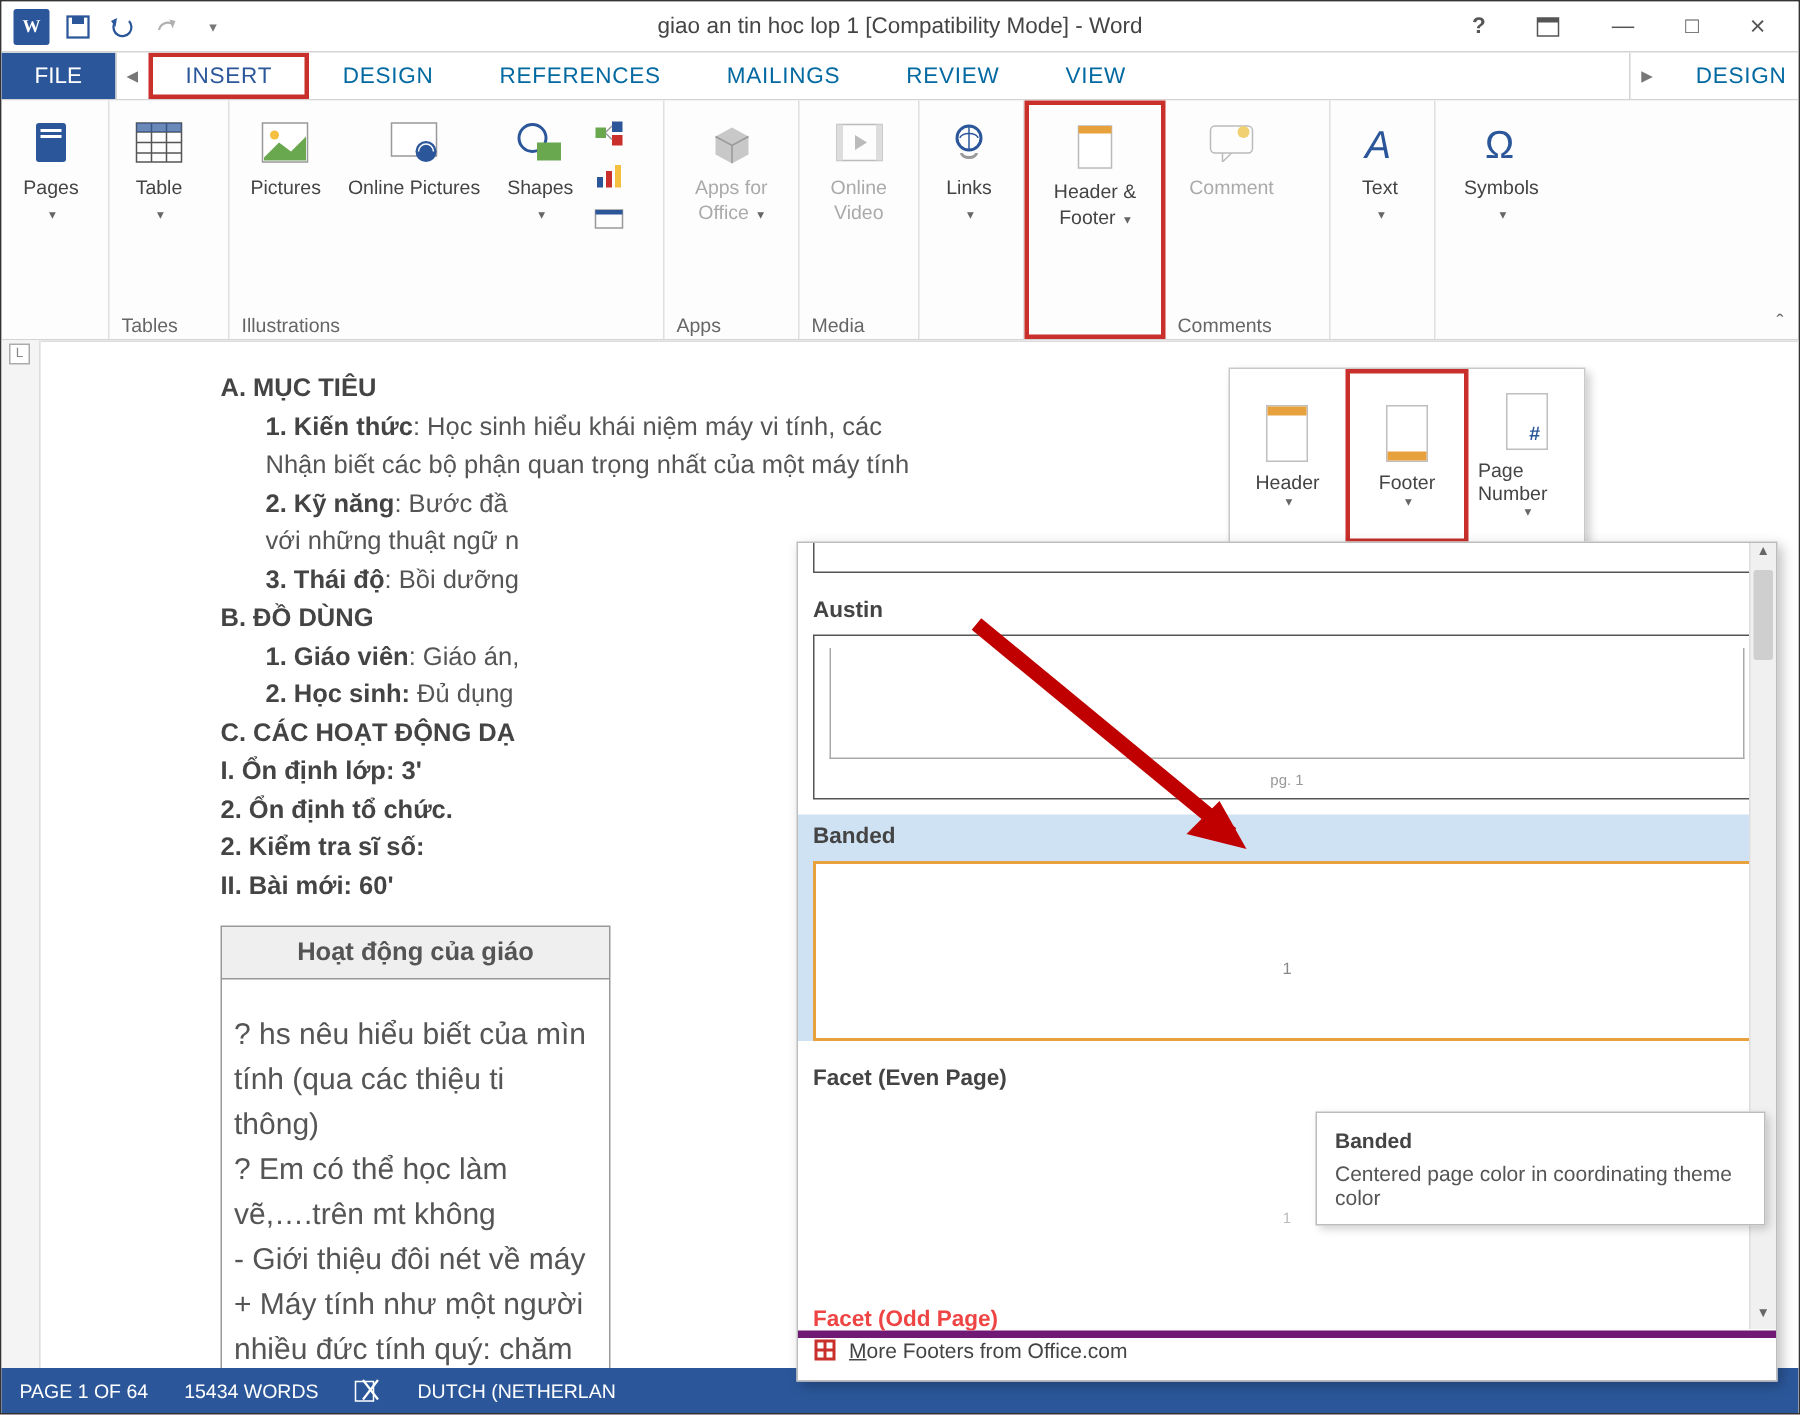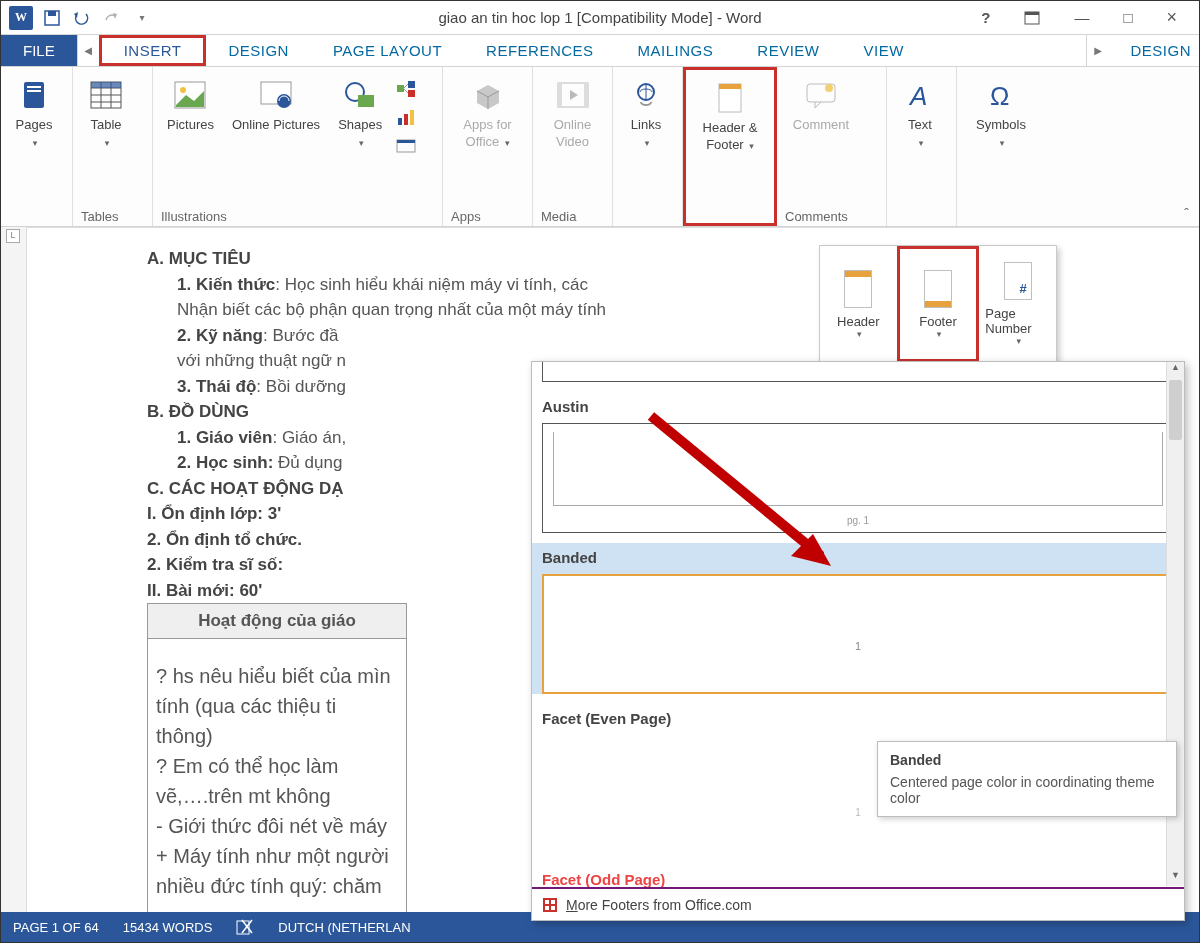--- a/index.html
+++ b/index.html
@@ -33,34 +33,34 @@
 .hf-dropdown{position:absolute;top:244px;left:818px;width:238px;height:118px;background:#fff;border:1px solid #c9c9c9;box-shadow:3px 3px 6px rgba(0,0,0,0.2);display:flex;z-index:5}
 .hf-dd-btn{flex:1;display:flex;flex-direction:column;align-items:center;justify-content:center;font-size:13px;color:#444;padding:6px}
 .hf-dd-btn .dd-ico{width:28px;height:38px;border:1px solid #bfbfbf;margin-bottom:6px;position:relative;background:#fff}
 .footer-sel{border:3px solid #c9302c}
 .workspace{position:absolute;top:226px;left:0;right:0;bottom:30px;background:#fff;display:flex}
 .vruler{width:26px;background:#f4f4f4;border-right:1px solid #ddd;position:relative;font-size:9px;color:#888}
 .hruler{height:26px;background:#f4f4f4;border-bottom:1px solid #ddd;font-size:10px;color:#888;padding-left:140px;display:flex;align-items:center;letter-spacing:3px;white-space:nowrap;overflow:hidden}
 .docarea{flex:1;display:flex;flex-direction:column}
 .page{background:#fff;padding:18px 30px 10px 120px;font-family:"Times New Roman",serif;font-size:17px;color:#555;line-height:1.5}
 .page b{color:#444}
-.tbl{border:1px solid #999;width:260px}
+.tbl{margin-top:14px;border:1px solid #999;width:260px}
 .tbl-head{background:#efefef;text-align:center;font-weight:bold;padding:4px;border-bottom:1px solid #999}
 .tbl-body{padding:22px 8px;font-size:20px}
 .gallery{position:absolute;top:360px;left:530px;width:654px;height:560px;background:#fff;border:1px solid #bcbcbc;box-shadow:3px 3px 8px rgba(0,0,0,0.25);z-index:10}
 .gallery-inner{height:525px;overflow:hidden;position:relative}
 .g-item-label{font-weight:bold;font-size:15px;color:#444;padding:6px 10px}
 .g-preview{margin:2px 10px 10px;border:1px solid #555;height:110px;position:relative;background:#fff}
 .g-preview .pg{position:absolute;bottom:6px;left:50%;transform:translateX(-50%);font-size:10px;color:#999}
 .g-item.selected{background:#cfe2f3}
 .g-item.selected .g-preview{border:2px solid #e8a23d;background:#fff}
 .g-scroll{position:absolute;right:0;top:0;bottom:34px;width:18px;background:#f0f0f0;border-left:1px solid #ddd}
 .g-scroll .thumb{position:absolute;top:18px;left:2px;right:2px;height:60px;background:#cfcfcf;border-radius:2px}
 .g-scroll .arr{position:absolute;left:0;right:0;height:16px;text-align:center;font-size:9px;color:#666}
-.gallery-footer{height:34px;border-top:2px solid #701a75;display:flex;align-items:center;padding:0 10px;font-size:14px;color:#444;gap:8px}
+.gallery-footer{height:34px;border-top:5px solid #701a75;display:flex;align-items:flex-start;padding:0 10px;font-size:14px;color:#444;gap:8px}
 .gallery-footer .u{text-decoration:underline}
 .tooltip{position:absolute;top:740px;right:22px;width:300px;background:#fff;border:1px solid #bcbcbc;box-shadow:2px 2px 6px rgba(0,0,0,0.2);padding:10px 12px;z-index:20;font-size:14px;color:#555}
 .tooltip .tt-title{font-weight:bold;color:#444;margin-bottom:6px}
 .arrow-annot{position:absolute;z-index:30;pointer-events:none}
 .statusbar{position:absolute;bottom:0;left:0;right:0;height:30px;background:#2b579a;color:#fff;display:flex;align-items:center;font-size:13px;padding:0 12px;gap:24px}
 .statusbar .sb-item{display:flex;align-items:center;gap:6px}
 svg{display:block}
 </style>
 </head>
 <body>
@@ -101,21 +101,20 @@
     <span>□</span>
     <span style="font-size:18px">×</span>
   </div>
 </div>
 
 <div class="tabbar">
   <div class="file-tab">FILE</div>
   <div class="nav-arrow">◀</div>
   <div class="tab highlighted">INSERT</div>
   <div class="tab">DESIGN</div>
-  <div class="tab">PAGE LAYOUT</div>
   <div class="tab">REFERENCES</div>
   <div class="tab">MAILINGS</div>
   <div class="tab">REVIEW</div>
   <div class="tab">VIEW</div>
   <div class="nav-arrow" style="margin-left:auto">▶</div>
   <div class="tab" style="padding-right:8px">DESIGN</div>
 </div>
 
 <div class="ribbon">
   <div class="rgroup" style="width:72px">
@@ -371,21 +370,21 @@
       <div><b>2. Kiểm tra sĩ số:</b></div>
       <div><b>II. Bài mới: 60'</b></div>
       <div class="tbl">
         <div class="tbl-head">Hoạt động của giáo</div>
         <div class="tbl-body">
           <div>? hs nêu hiểu biết của mìn</div>
           <div>tính (qua các thiệu ti</div>
           <div>thông)</div>
           <div>? Em có thể học làm</div>
           <div>vẽ,….trên mt không</div>
-          <div>- Giới thức đôi nét về máy</div>
+          <div>- Giới thiệu đôi nét về máy</div>
           <div>+ Máy tính như một người</div>
           <div>nhiều đức tính quý: chăm</div>
         </div>
       </div>
     </div>
   </div>
 </div>
 
 <div class="gallery">
   <div class="gallery-inner">

